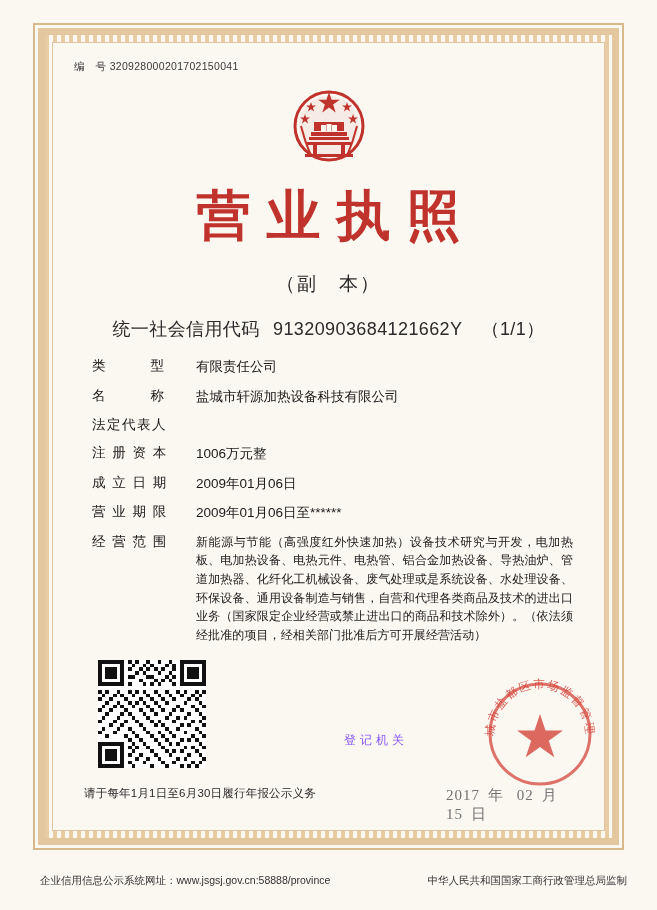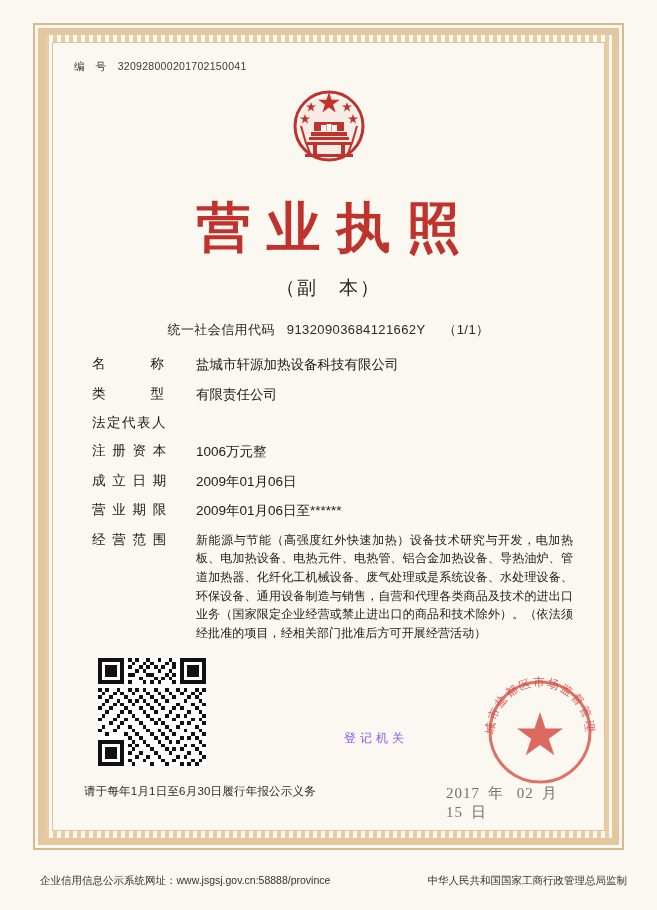--- a/index.html
+++ b/index.html
@@ -49,33 +49,33 @@
     display:inline-block;width:96px;height:96px;position:relative;
   }
   .emblem svg{display:block;}
   .title{
     text-align:center;
     font-family:"DejaVu Sans","Liberation Sans",sans-serif;
     font-weight:bold;
     font-size:54px;
     letter-spacing:16px;
     color:#c0332c;
-    margin-top:16px;
+    margin-top:4px;
     text-indent:16px;
   }
   .subtitle{
     text-align:center;
     font-size:19px;
     color:#2a2a2a;
-    margin-top:10px;
+    margin-top:18px;
     letter-spacing:2px;
   }
   .credit-line{
     text-align:center;
-    font-size:13px;
+    font-size:18px;
     color:#2a2a2a;
     margin-top:20px;
     letter-spacing:0.4px;
   }
   .credit-line .pageno{margin-left:14px;}
   .fields{
     margin-top:16px;
     padding-left:18px;
     padding-right:10px;
   }
@@ -146,21 +146,21 @@
 <div class="page">
 
   <div class="frame-outer"></div>
   <div class="frame-pattern"></div>
   <div class="frame-inner"></div>
 
   <div class="content">
 
     <div class="code-no">
       <span>编　号</span>
-      <span style="margin-left:8px">320928000201702150041</span>
+      <span style="">320928000201702150041</span>
     </div>
 
     <div class="emblem-wrap">
       <div class="emblem">
         <svg width="96" height="96" viewBox="0 0 96 96">
           <circle cx="48" cy="50" r="34" fill="none" stroke="#c0332c" stroke-width="3"></circle>
           <circle cx="48" cy="50" r="30" fill="#c0332c" opacity="0.06"></circle>
 
           <polygon points="48,16 50.6,23.8 58.8,23.8 52.1,28.6 54.7,36.4 48,31.6 41.3,36.4 43.9,28.6 37.2,23.8 45.4,23.8" fill="#c0332c"></polygon>
           <polygon points="30,26 31.2,29.6 35,29.6 31.9,31.8 33.1,35.4 30,33.2 26.9,35.4 28.1,31.8 25,29.6 28.8,29.6" fill="#c0332c"></polygon>
@@ -189,27 +189,27 @@
 
     <div class="credit-line">
       <span>统一社会信用代码</span>
       <span style="margin-left:8px">91320903684121662Y</span>
       <span class="pageno">（1/1）</span>
     </div>
 
     <div class="fields">
 
       <div class="field">
+        <div class="lbl">类　　型</div>
+        <div class="val">有限责任公司</div>
+      </div>
+
+      <div class="field">
         <div class="lbl">名　　称</div>
         <div class="val">盐城市轩源加热设备科技有限公司</div>
-      </div>
-
-      <div class="field">
-        <div class="lbl">类　　型</div>
-        <div class="val">有限责任公司</div>
       </div>
 
 
       <div class="field">
         <div class="lbl wide">法定代表人</div>
       </div>
 
       <div class="field">
         <div class="lbl wide">注 册 资 本</div>
         <div class="val">1006万元整</div>

